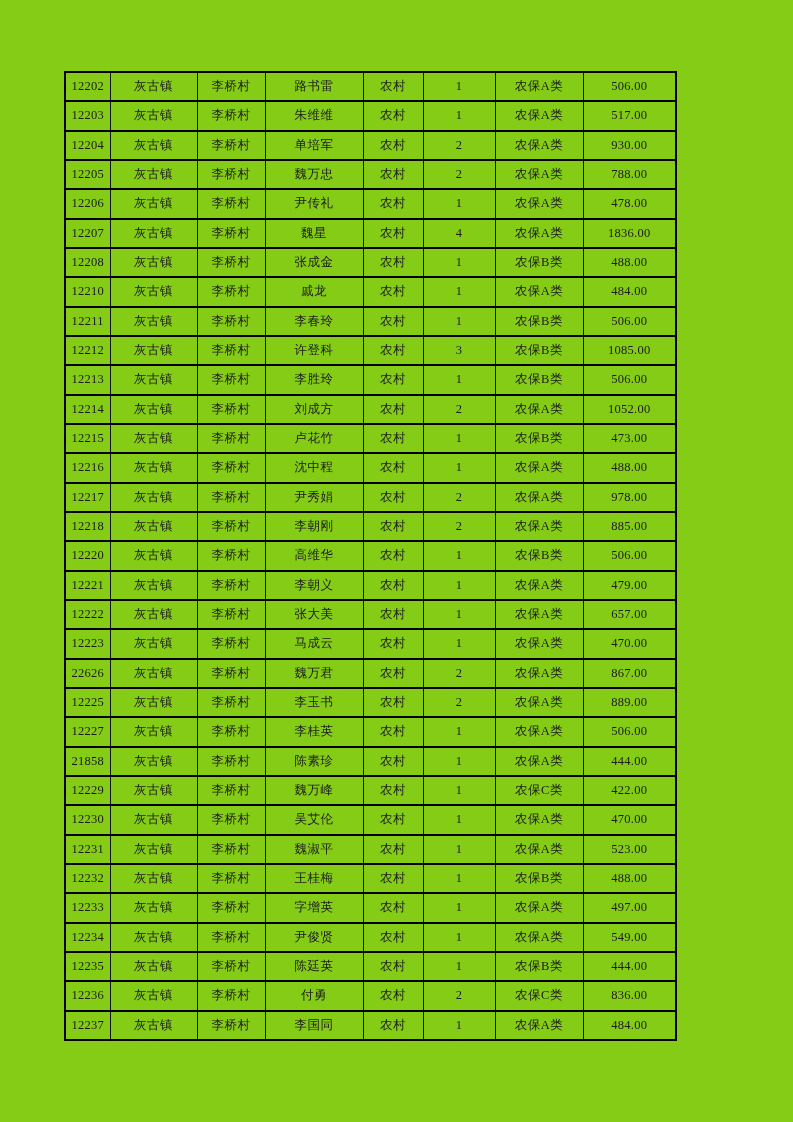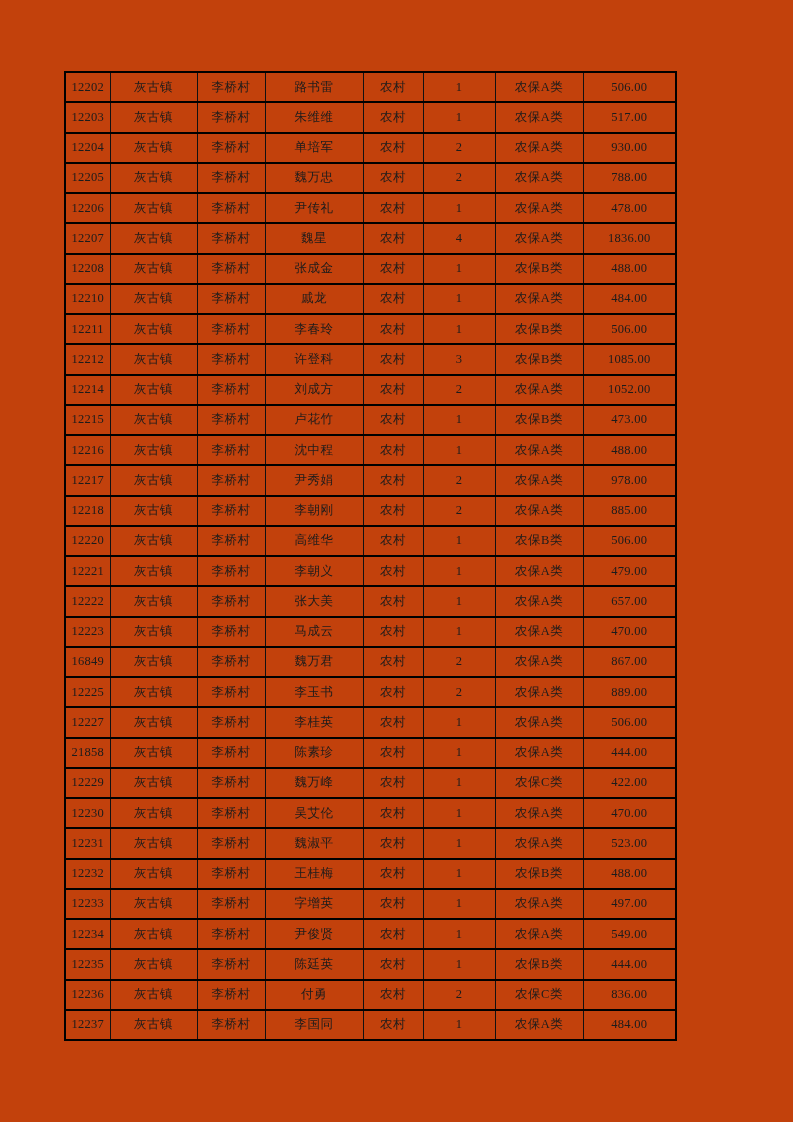--- a/index.html
+++ b/index.html
@@ -4,21 +4,21 @@
 <style>
   html, body {
     margin: 0;
     padding: 0;
     background: #ffffff;
   }
   .page {
     position: relative;
     width: 793px;
     height: 1122px;
-    background: #c2410c;
+    background: #84cc16;
     overflow: hidden;
     font-family: "Liberation Serif", "DejaVu Serif", serif;
   }
   table.roster {
     position: absolute;
     left: 64px;
     top: 71px;
     width: 612px;
     height: 970px;
     border-collapse: collapse;
@@ -153,20 +153,30 @@
           <td class="num">12212</td>
           <td>灰古镇</td>
           <td>李桥村</td>
           <td>许登科</td>
           <td>农村</td>
           <td class="num">3</td>
           <td>农保B类</td>
           <td class="num">1085.00</td>
         </tr>
         <tr>
+          <td class="num">12213</td>
+          <td>灰古镇</td>
+          <td>李桥村</td>
+          <td>李胜玲</td>
+          <td>农村</td>
+          <td class="num">1</td>
+          <td>农保B类</td>
+          <td class="num">506.00</td>
+        </tr>
+        <tr>
           <td class="num">12214</td>
           <td>灰古镇</td>
           <td>李桥村</td>
           <td>刘成方</td>
           <td>农村</td>
           <td class="num">2</td>
           <td>农保A类</td>
           <td class="num">1052.00</td>
         </tr>
         <tr>
@@ -243,21 +253,21 @@
           <td class="num">12223</td>
           <td>灰古镇</td>
           <td>李桥村</td>
           <td>马成云</td>
           <td>农村</td>
           <td class="num">1</td>
           <td>农保A类</td>
           <td class="num">470.00</td>
         </tr>
         <tr>
-          <td class="num">16849</td>
+          <td class="num">22626</td>
           <td>灰古镇</td>
           <td>李桥村</td>
           <td>魏万君</td>
           <td>农村</td>
           <td class="num">2</td>
           <td>农保A类</td>
           <td class="num">867.00</td>
         </tr>
         <tr>
           <td class="num">12225</td>

